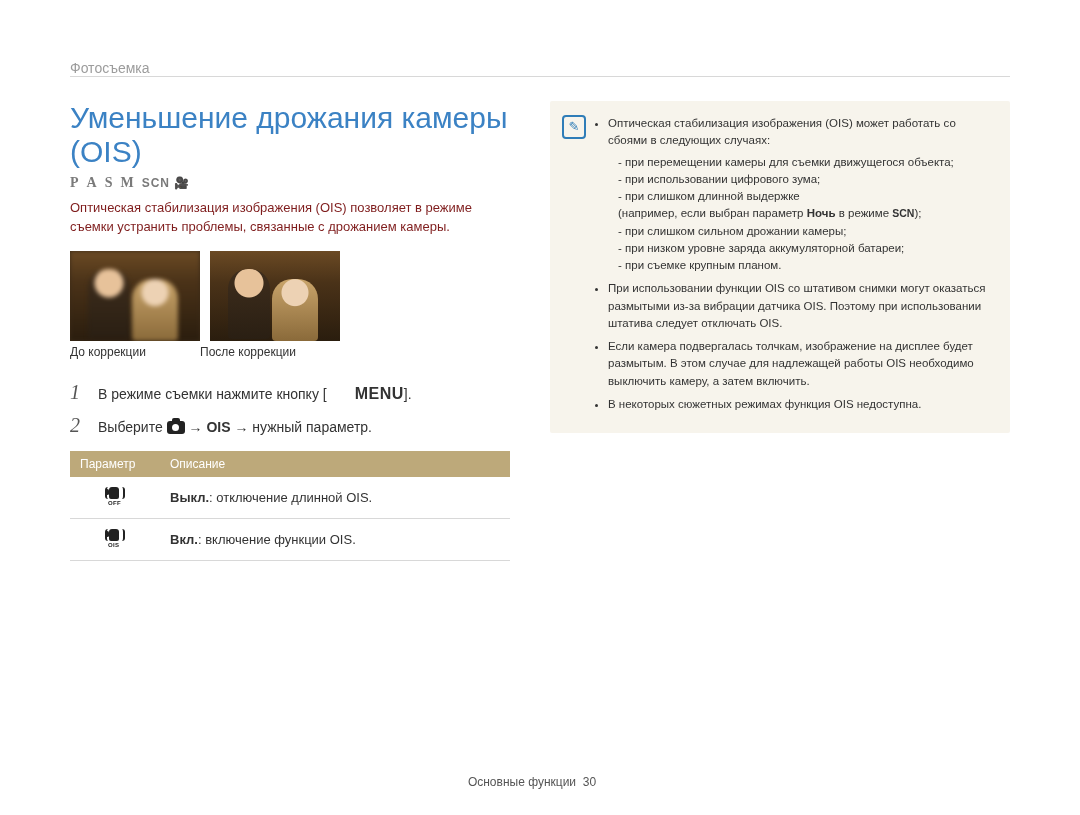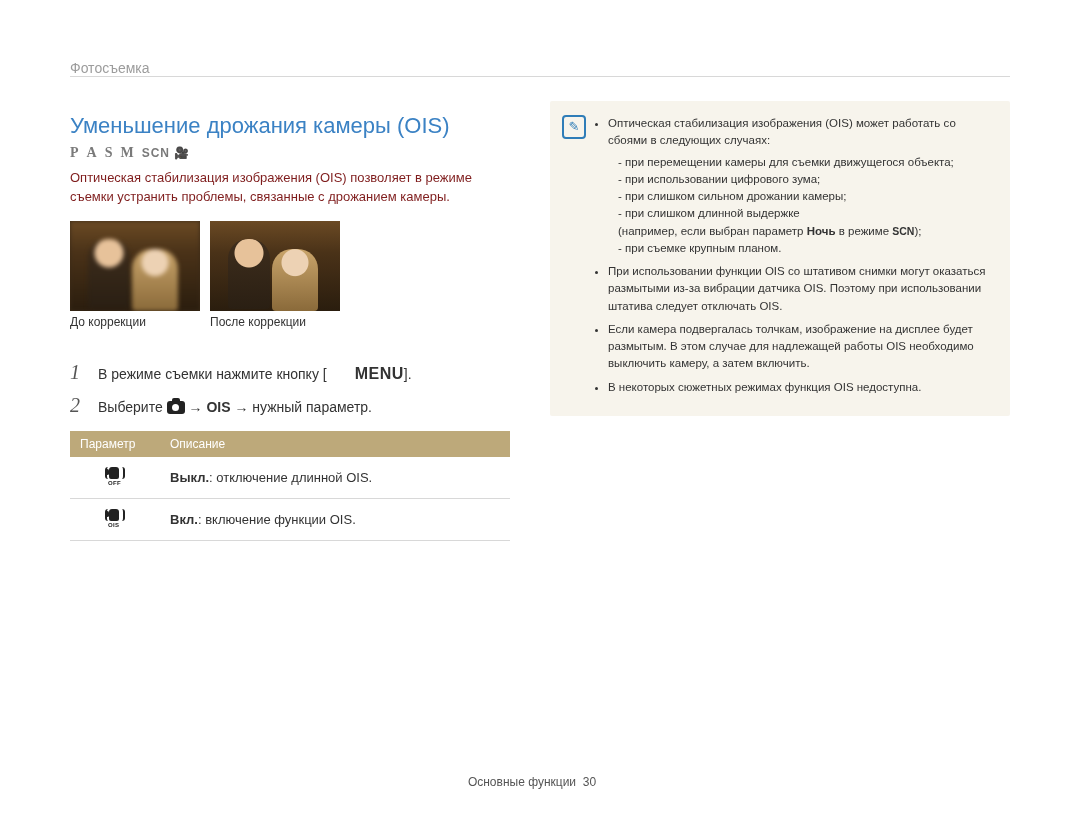--- a/index.html
+++ b/index.html
@@ -29,23 +29,23 @@
     gap: 40px;
   }
   .col-left {
     width: 440px;
   }
   .col-right {
     flex: 1;
   }
   .title {
     color: #3b82c4;
-    font-size: 22px;
+    font-size: 30px;
     font-weight: 400;
-    margin: 12px 0 6px 0;
+    margin: 0 0 6px 0;
   }
   .mode-row {
     font-family: "Times New Roman", serif;
     color: #7a7a7a;
     letter-spacing: 4px;
     font-size: 14px;
     font-weight: bold;
     margin-bottom: 8px;
     display: flex;
     align-items: center;
@@ -92,22 +92,21 @@
     position: absolute; left: 62px; top: 28px; width: 46px; height: 62px;
     background: radial-gradient(circle at 50% 22%, #edd2b4 0 13px, rgba(0,0,0,0) 14px),
                 linear-gradient(#c9a46a,#8a6a3a);
     border-radius: 20px 20px 4px 4px;
   }
   .sample.blurred .sky,
   .sample.blurred .p1,
   .sample.blurred .p2 { filter: blur(2px); }
   .caption-row {
     display: flex;
-    gap: 10px;
-    margin-bottom: 32px;
+    margin-bottom: 22px;
   }
   .caption {
     width: 130px;
     font-size: 12px;
     color: #333;
   }
   .steps {
     list-style: none;
     padding: 0;
     margin: 0 0 14px 0;
@@ -338,25 +337,26 @@
 
     <div class="col-right">
       <div class="notice">
         <div class="badge">✎</div>
         <ul class="outer">
           <li>
             <span>Оптическая стабилизация изображения (OIS) может работать со сбоями в следующих случаях:</span>
             <ul class="inner">
               <li>при перемещении камеры для съемки движущегося объекта;</li>
               <li>при использовании цифрового зума;</li>
-              <li>при слишком сильном дрожании камеры;</li>
               <li>
                 <span>при слишком длинной выдержке</span><br>
                 <span>(например, если выбран параметр </span><b>Ночь</b><span> в режиме </span><span class="scn-inline">SCN</span><span>);</span>
               </li>
+              <li>при слишком сильном дрожании камеры;</li>
+              <li>при низком уровне заряда аккумуляторной батареи;</li>
               <li>при съемке крупным планом.</li>
             </ul>
           </li>
           <li>При использовании функции OIS со штативом снимки могут оказаться размытыми из-за вибрации датчика OIS. Поэтому при использовании штатива следует отключать OIS.</li>
           <li>Если камера подвергалась толчкам, изображение на дисплее будет размытым. В этом случае для надлежащей работы OIS необходимо выключить камеру, а затем включить.</li>
           <li>В некоторых сюжетных режимах функция OIS недоступна.</li>
         </ul>
       </div>
     </div>
 

